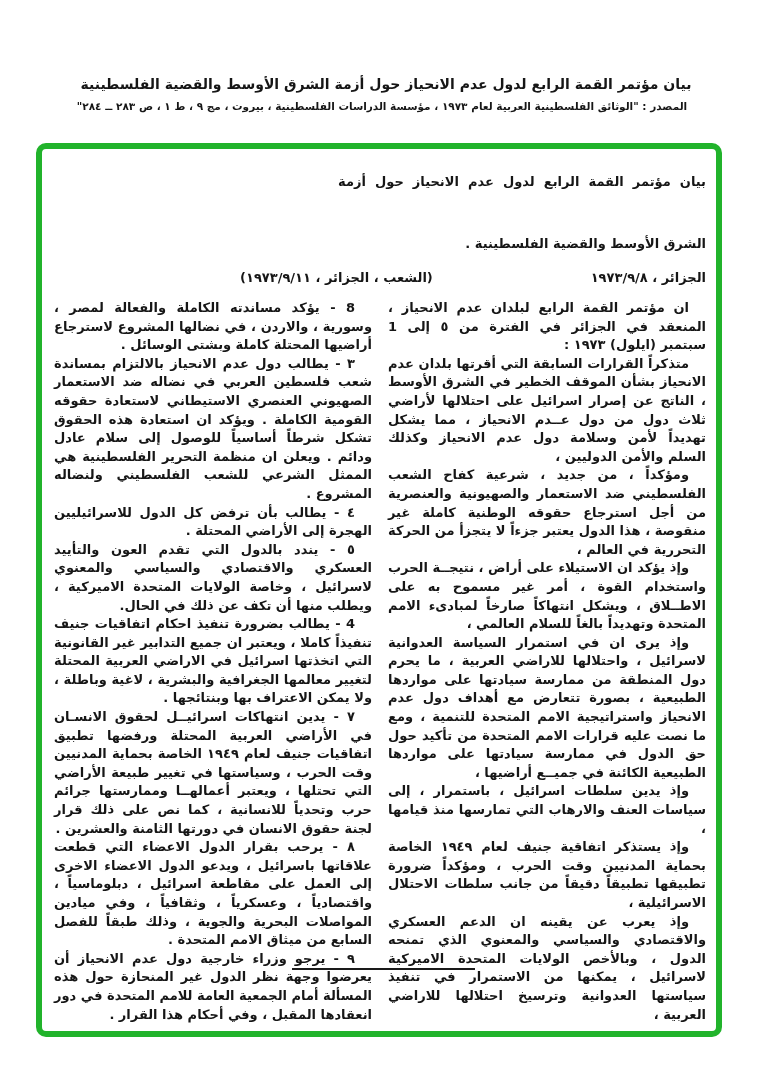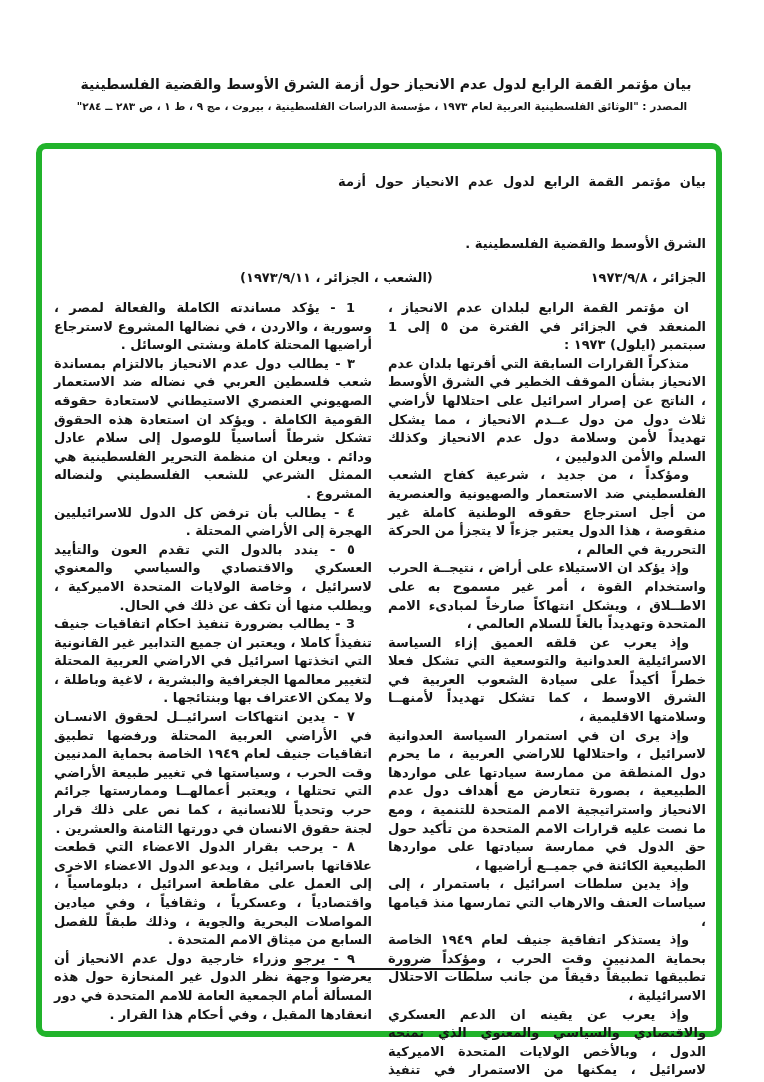--- a/index.html
+++ b/index.html
@@ -55,33 +55,32 @@
     <span>الجزائر ، ١٩٧٣/٩/٨</span>
     <span>(الشعب ، الجزائر ، ١٩٧٣/٩/١١)</span>
   </div>
 
   <div class="columns">
     <div class="col">
       <p>ان مؤتمر القمة الرابع لبلدان عدم الانحياز ، المنعقد في الجزائر في الفترة من ٥ إلى 1 سبتمبر (ايلول) ١٩٧٣ :</p>
       <p>متذكراً القرارات السابقة التي أقرتها بلدان عدم الانحياز بشأن الموقف الخطير في الشرق الأوسط ، الناتج عن إصرار اسرائيل على احتلالها لأراضي ثلاث دول من دول عــدم الانحياز ، مما يشكل تهديداً لأمن وسلامة دول عدم الانحياز وكذلك السلم والأمن الدوليين ،</p>
       <p>ومؤكداً ، من جديد ، شرعية كفاح الشعب الفلسطيني ضد الاستعمار والصهيونية والعنصرية من أجل استرجاع حقوقه الوطنية كاملة غير منقوصة ، هذا الدول يعتبر جزءاً لا يتجزأ من الحركة التحررية في العالم ،</p>
       <p>وإذ يؤكد ان الاستيلاء على أراض ، نتيجــة الحرب واستخدام القوة ، أمر غير مسموح به على الاطــلاق ، ويشكل انتهاكاً صارخاً لمبادىء الامم المتحدة وتهديداً بالغاً للسلام العالمي ،</p>
-      <p>وإذ يعرب عن قلقه العميق إزاء السياسة الاسرائيلية العدوانية والتوسعية التي تشكل فعلا خطراً أكيداً على سيادة الشعوب العربية في الشرق الاوسط ، كما تشكل تهديداً لأمنهــا وسلامتها الاقليمية ،</p>
       <p>وإذ يرى ان في استمرار السياسة العدوانية لاسرائيل ، واحتلالها للاراضي العربية ، ما يحرم دول المنطقة من ممارسة سيادتها على مواردها الطبيعية ، بصورة تتعارض مع أهداف دول عدم الانحياز واستراتيجية الامم المتحدة للتنمية ، ومع ما نصت عليه قرارات الامم المتحدة من تأكيد حول حق الدول في ممارسة سيادتها على مواردها الطبيعية الكائنة في جميــع أراضيها ،</p>
       <p>وإذ يدين سلطات اسرائيل ، باستمرار ، إلى سياسات العنف والارهاب التي تمارسها منذ قيامها ،</p>
       <p>وإذ يستذكر اتفاقية جنيف لعام ١٩٤٩ الخاصة بحماية المدنيين وقت الحرب ، ومؤكداً ضرورة تطبيقها تطبيقاً دقيقاً من جانب سلطات الاحتلال الاسرائيلية ،</p>
       <p>وإذ يعرب عن يقينه ان الدعم العسكري والاقتصادي والسياسي والمعنوي الذي تمنحه الدول ، وبالأخص الولايات المتحدة الاميركية لاسرائيل ، يمكنها من الاستمرار في تنفيذ سياستها العدوانية وترسيخ احتلالها للاراضي العربية ،</p>
 
     </div>
     <div class="col">
-      <p>1 - يؤكد مساندته الكاملة والفعالة لمصر ، وسورية ، والاردن ، في نضالها المشروع لاسترجاع أراضيها المحتلة كاملة وبشتى الوسائل .</p>
+      <p>8 - يؤكد مساندته الكاملة والفعالة لمصر ، وسورية ، والاردن ، في نضالها المشروع لاسترجاع أراضيها المحتلة كاملة وبشتى الوسائل .</p>
       <p>٣ - يطالب دول عدم الانحياز بالالتزام بمساندة شعب فلسطين العربي في نضاله ضد الاستعمار الصهيوني العنصري الاستيطاني لاستعادة حقوقه القومية الكاملة . ويؤكد ان استعادة هذه الحقوق تشكل شرطاً أساسياً للوصول إلى سلام عادل ودائم . ويعلن ان منظمة التحرير الفلسطينية هي الممثل الشرعي للشعب الفلسطيني ولنضاله المشروع .</p>
       <p>٤ - يطالب بأن ترفض كل الدول للاسرائيليين الهجرة إلى الأراضي المحتلة .</p>
       <p>٥ - يندد بالدول التي تقدم العون والتأييد العسكري والاقتصادي والسياسي والمعنوي لاسرائيل ، وخاصة الولايات المتحدة الاميركية ، ويطلب منها أن تكف عن ذلك في الحال.</p>
-      <p>3 - يطالب بضرورة تنفيذ احكام اتفاقيات جنيف تنفيذاً كاملا ، ويعتبر ان جميع التدابير غير القانونية التي اتخذتها اسرائيل في الاراضي العربية المحتلة لتغيير معالمها الجغرافية والبشرية ، لاغية وباطلة ، ولا يمكن الاعتراف بها وبنتائجها .</p>
+      <p>4 - يطالب بضرورة تنفيذ احكام اتفاقيات جنيف تنفيذاً كاملا ، ويعتبر ان جميع التدابير غير القانونية التي اتخذتها اسرائيل في الاراضي العربية المحتلة لتغيير معالمها الجغرافية والبشرية ، لاغية وباطلة ، ولا يمكن الاعتراف بها وبنتائجها .</p>
       <p>٧ - يدين انتهاكات اسرائيــل لحقوق الانسـان في الأراضي العربية المحتلة ورفضها تطبيق اتفاقيات جنيف لعام ١٩٤٩ الخاصة بحماية المدنيين وقت الحرب ، وسياستها في تغيير طبيعة الأراضي التي تحتلها ، ويعتبر أعمالهــا وممارستها جرائم حرب وتحدياً للانسانية ، كما نص على ذلك قرار لجنة حقوق الانسان في دورتها الثامنة والعشرين .</p>
       <p>٨ - يرحب بقرار الدول الاعضاء التي قطعت علاقاتها باسرائيل ، ويدعو الدول الاعضاء الاخرى إلى العمل على مقاطعة اسرائيل ، دبلوماسياً ، واقتصادياً ، وعسكرياً ، وثقافياً ، وفي ميادين المواصلات البحرية والجوية ، وذلك طبقاً للفصل السابع من ميثاق الامم المتحدة .</p>
       <p>٩ - يرجو وزراء خارجية دول عدم الانحياز أن يعرضوا وجهة نظر الدول غير المنحازة حول هذه المسألة أمام الجمعية العامة للامم المتحدة في دور انعقادها المقبل ، وفي أحكام هذا القرار .</p>
     </div>
   </div>
 </div>
 
 <div class="divider"></div>
 
 </body></html>

